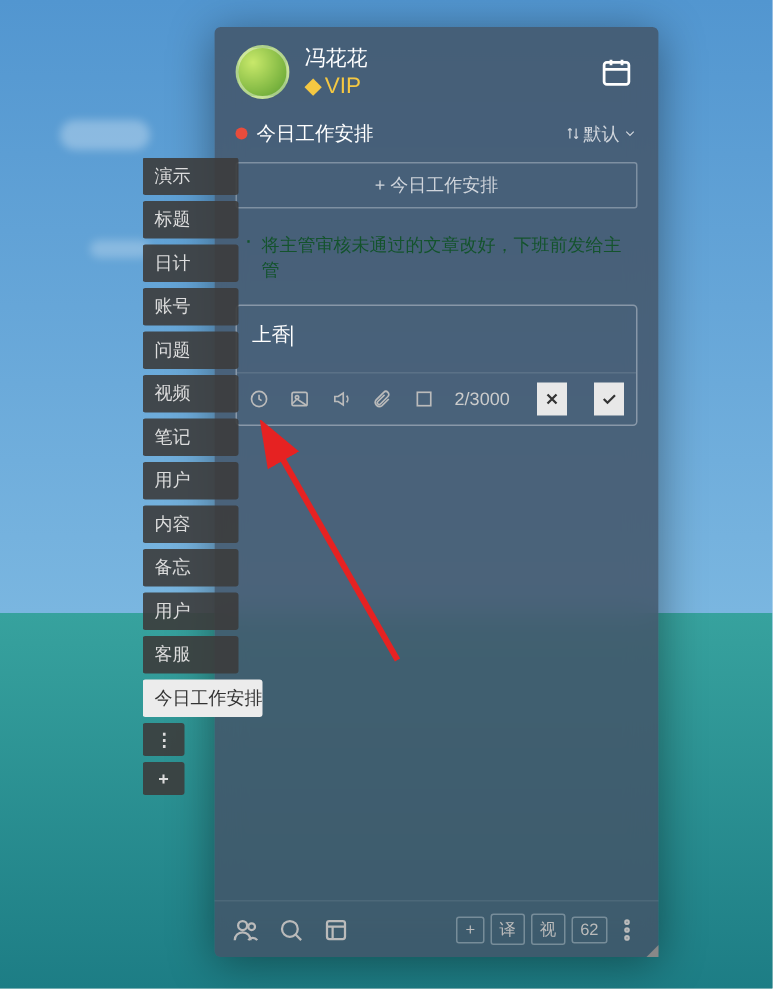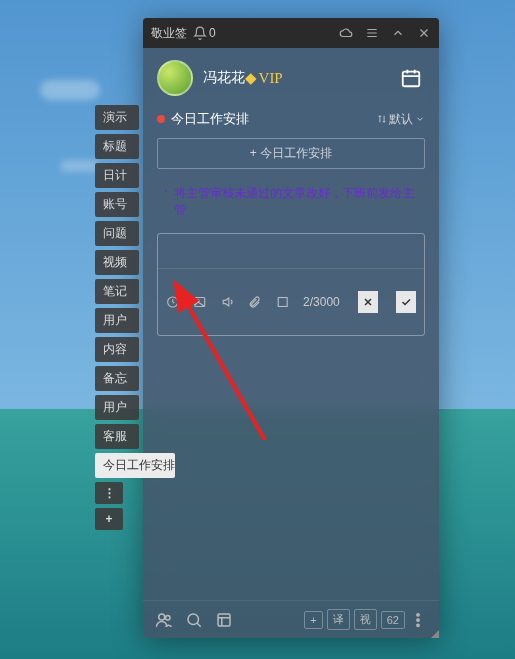--- a/index.html
+++ b/index.html
@@ -8,63 +8,63 @@
   width: 515px; height: 659px;
   background: linear-gradient(to bottom, #5a9bd4 0%, #6aabdf 40%, #7bb8e5 60%, #3a9b9e 85%, #2a8085 100%);
   position: relative;
   overflow: hidden;
 }
 .sky { position: absolute; inset: 0; background: linear-gradient(to bottom, #5296d0, #7ab6e0 62%, #37a29e 62%, #1d7d85 100%); }
 .clouds { position:absolute; top:80px; left:40px; width:60px; height:20px; background:rgba(255,255,255,0.3); border-radius:20px; filter:blur(3px);}
 .clouds2 { position:absolute; top:160px; left:60px; width:40px; height:12px; background:rgba(255,255,255,0.25); border-radius:20px; filter:blur(3px);}
 
 .sidebar { position: absolute; left: 95px; top: 105px; z-index: 5; }
-.tab { background: rgba(60,60,60,0.9); color:#ddd; font-size:12px; padding:4px 8px; margin-bottom:4px; border-radius:2px; cursor:pointer; width:44px; overflow:hidden; white-space:nowrap; }
+.tab { background: rgba(60,60,60,0.9); color:#ddd; font-size:12px; padding:4px 8px; margin-bottom:4px; border-radius:2px; cursor:pointer; width:64px; overflow:hidden; white-space:nowrap; }
 .tab.active { background:#ececec; color:#333; width:80px; }
 .tab.btn { width:28px; text-align:center; font-weight:bold; }
 .tab.dots { letter-spacing:-1px; padding:4px 8px; }
 
 .panel {
   position: absolute; left: 143px; top: 18px; width: 296px; height: 620px;
   background: rgba(67, 85, 104, 0.85);
   border-radius: 4px;
   box-shadow: 0 4px 30px rgba(0,0,0,0.4);
   display: flex; flex-direction: column;
   backdrop-filter: blur(10px);
 }
 .titlebar { height:30px; background:#2a2a2a; border-radius:4px 4px 0 0; display:flex; align-items:center; padding:0 8px; color:#ccc; font-size:12px;}
 .titlebar .left { display:flex; align-items:center; gap:6px; }
 .titlebar .bell { display:flex; align-items:center; gap:2px;}
 .titlebar .right { margin-left:auto; display:flex; gap:12px; align-items:center;}
 .titlebar svg { width:14px; height:14px; stroke:#aaa; fill:none; stroke-width:2;}
 
 .userbar { display:flex; align-items:center; padding:12px 14px 8px; gap:10px;}
 .avatar { width:36px; height:36px; border-radius:50%; background:radial-gradient(circle at 30% 30%, #c8e86a, #5a9e2e); border:2px solid rgba(255,255,255,0.4);}
-.userinfo { display:flex; flex-direction:row;font-family:Liberation Serif, serif; }
+.userinfo { display:flex; flex-direction:column; }
 .username { color:#fff; font-size:14px;}
 .vip { color:#f5c842; font-size:15px; display:flex; align-items:center; gap:2px;}
 .vip::before { content:"◆"; color:#f5c842;}
 .cal-icon { margin-left:auto; width:28px; height:28px; display:flex; align-items:center; justify-content:center;}
 .cal-icon svg { stroke:#fff; fill:none; stroke-width:2;}
 
 .section-hdr { display:flex; align-items:center; padding:6px 14px; color:#fff; font-size:13px;}
 .dot-red { width:8px; height:8px; background:#e74c3c; border-radius:50%; margin-right:6px;}
 .sort { margin-left:auto; color:#d0d5dc; font-size:12px; cursor:pointer; display:flex; align-items:center; gap:2px;text-align:center;}
 .sort svg { width:10px; height:10px; stroke:#d0d5dc; fill:none; stroke-width:2;}
 
 .add-btn { margin:4px 14px 10px; border:1px solid rgba(255,255,255,0.3); color:#d0d5dc; text-align:center; padding:6px; font-size:12px; border-radius:2px; cursor:pointer;}
 
-.note-item { color:#6d28d9; font-size:12px; padding:6px 20px; display:flex; gap:6px; }
+.note-item { color:#14532d; font-size:12px; padding:6px 20px; display:flex; gap:6px; }
 .note-item::before { content:"·"; font-size:16px; line-height:12px;}
 
 .input-box { margin:8px 14px; border:1px solid rgba(255,255,255,0.35); border-radius:3px; }
 .input-area { padding:10px; min-height:44px; color:#fff; font-size:13px; outline:none;}
 .input-area .cursor { display:inline-block; width:1px; height:14px; background:#fff; vertical-align:middle; animation:blink 1s infinite;}
 @keyframes blink { 50% {opacity:0;} }
-.input-tools { display:flex; align-items:center; padding:22px 8px; gap:14px; border-top:1px solid rgba(255,255,255,0.1);margin-top:34px;}
+.input-tools { display:flex; align-items:center; padding:6px 8px; gap:14px; border-top:1px solid rgba(255,255,255,0.1);}
 .input-tools svg { width:16px; height:16px; stroke:#bbb; fill:none; stroke-width:2; cursor:pointer;}
 .char-count { color:#ccc; font-size:12px; margin-left:auto;}
 .action-btn { width:24px; height:22px; background:#e8e8e8; display:flex; align-items:center; justify-content:center; cursor:pointer; margin-left:4px;}
 .action-btn svg { width:12px; height:12px; stroke:#333; stroke-width:3; fill:none;}
 
 .footer { margin-top:auto; display:flex; align-items:center; padding:8px 12px; gap:12px; border-top:1px solid rgba(255,255,255,0.08);}
 .footer svg { width:18px; height:18px; stroke:#bbb; fill:none; stroke-width:2; cursor:pointer;}
 .footer .fright { margin-left:auto; display:flex; gap:4px; align-items:center;}
 .sq-btn { border:1px solid rgba(255,255,255,0.3); color:#bbb; font-size:11px; padding:2px 5px; cursor:pointer; border-radius:2px;}
 
@@ -91,46 +91,20 @@
   <div class="tab">内容</div>
   <div class="tab">备忘</div>
   <div class="tab">用户</div>
   <div class="tab">客服</div>
   <div class="tab active">今日工作安排</div>
   <div class="tab btn dots">⋮</div>
   <div class="tab btn">+</div>
 </div>
 
 <div class="panel">
-  <div class="titlebar">
-    <div class="left">
-      <span>敬业签</span>
-      <span class="bell">
-        <svg viewBox="0 0 24 24">
-            <path d="M18 8a6 6 0 10-12 0c0 7-3 9-3 9h18s-3-2-3-9"></path>
-            <path d="M14 21a2 2 0 01-4 0"></path>
-          </svg>
-        <span>0</span>
-      </span>
-    </div>
-    <div class="right">
-      <svg viewBox="0 0 24 24">
-          <path d="M18 10a4 4 0 010 8H7a5 5 0 010-10 6 6 0 0111 2z"></path>
-        </svg>
-      <svg viewBox="0 0 24 24">
-          <path d="M4 6h16M4 12h16M4 18h16"></path>
-        </svg>
-      <svg viewBox="0 0 24 24">
-          <path d="M6 15l6-6 6 6"></path>
-        </svg>
-      <svg viewBox="0 0 24 24">
-          <path d="M6 6l12 12M18 6L6 18"></path>
-        </svg>
-    </div>
-  </div>
 
   <div class="userbar">
     <div class="avatar"></div>
     <div class="userinfo">
       <div class="username">冯花花</div>
       <div class="vip">VIP</div>
     </div>
     <div class="cal-icon">
       <svg viewBox="0 0 24 24" width="22" height="22">
           <rect x="3" y="5" width="18" height="16" rx="2"></rect>
@@ -153,20 +127,23 @@
     </span>
   </div>
 
   <div class="add-btn">+ 今日工作安排</div>
 
   <div class="note-item">
     <span>将主管审核未通过的文章改好，下班前发给主管</span>
   </div>
 
   <div class="input-box">
+    <div class="input-area">
+      <span>上香</span><span class="cursor"></span>
+    </div>
     <div class="input-tools">
       <svg viewBox="0 0 24 24">
           <circle cx="12" cy="12" r="9"></circle>
           <path d="M12 7v5l3 2"></path>
         </svg>
       <svg viewBox="0 0 24 24">
           <rect x="3" y="4" width="18" height="16" rx="2"></rect>
           <circle cx="9" cy="10" r="2"></circle>
           <path d="M3 18l6-6 12 8"></path>
         </svg>

